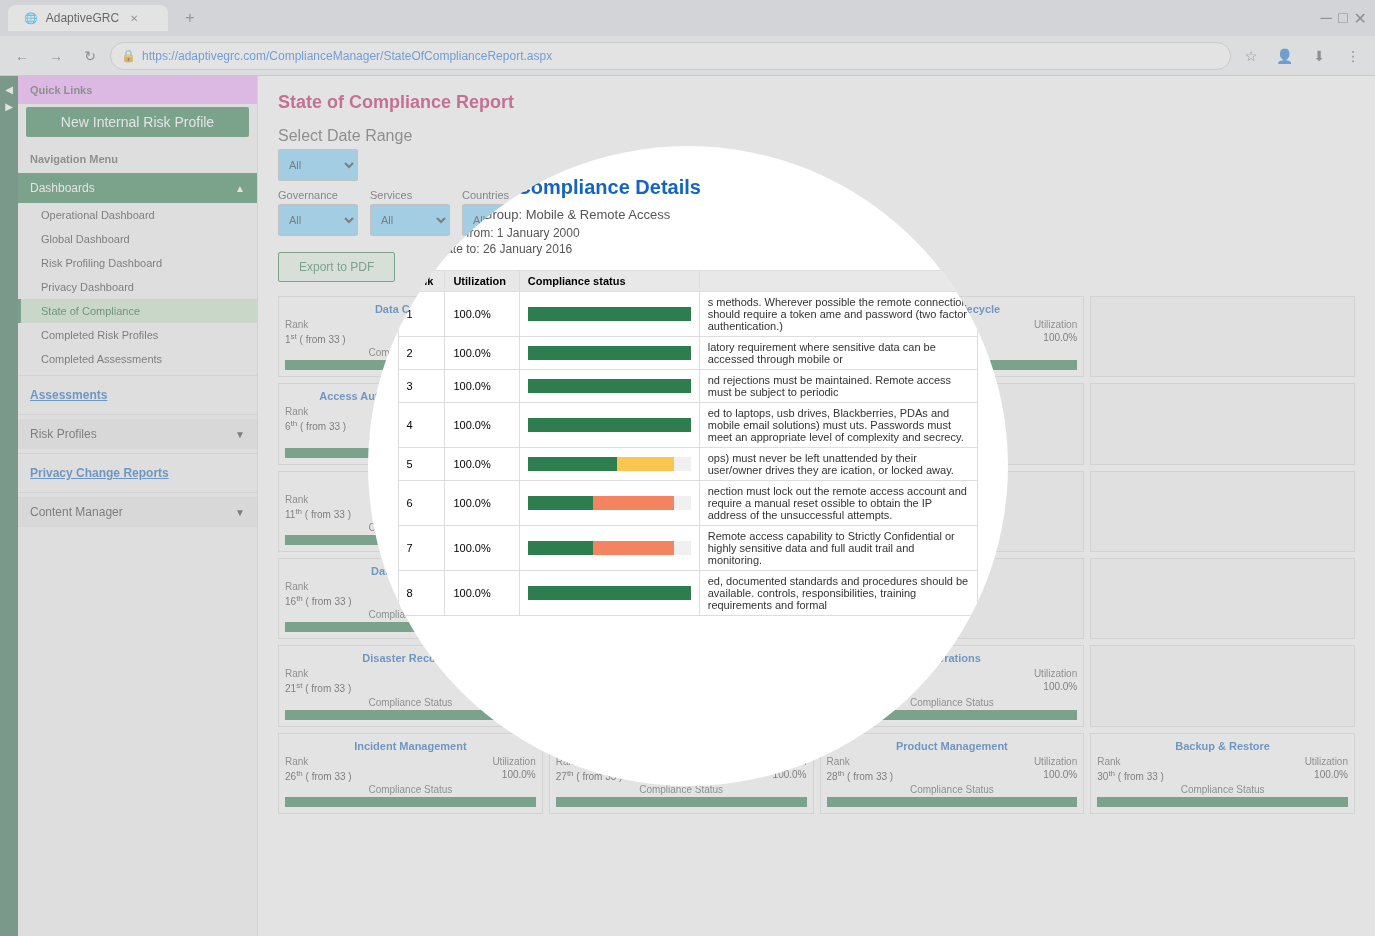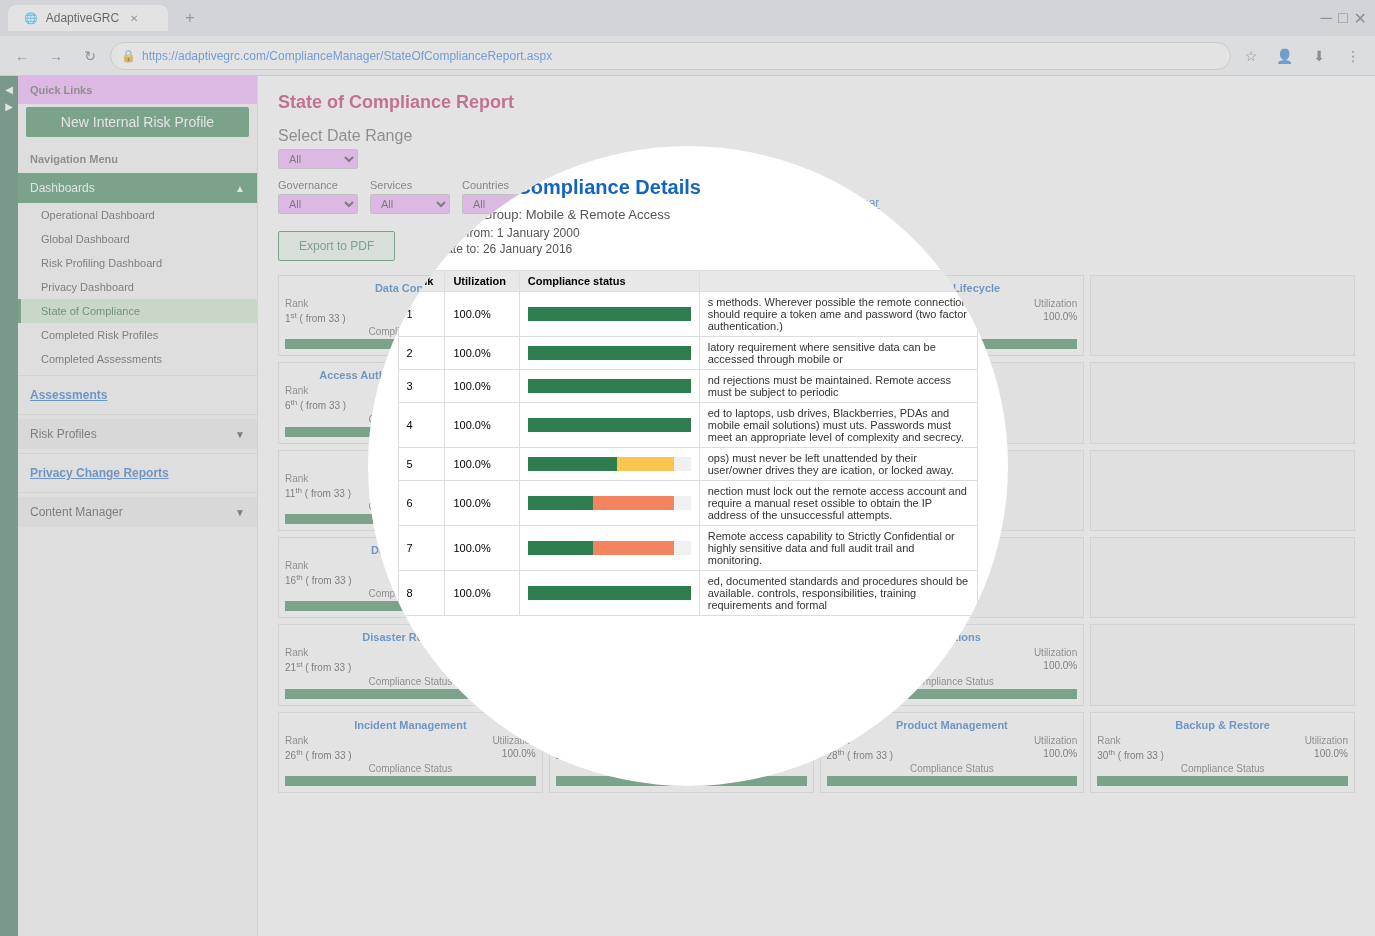--- a/index.html
+++ b/index.html
@@ -45,21 +45,21 @@
     
     .main-content { flex: 1; background: #fff; overflow-y: auto; padding: 16px 20px; }
     
     .page-title { font-size: 18px; color: #be185d; font-weight: bold; margin-bottom: 14px; }
     
     .filter-section { margin-bottom: 16px; }
     .filter-label { font-size: 16px; color: #555; margin-bottom: 4px; }
     .filter-row { display: flex; align-items: center; gap: 12px; flex-wrap: wrap; margin-bottom: 8px; }
     .filter-group { display: flex; flex-direction: column; gap: 3px; }
     .filter-group label { font-size: 11px; color: #444; }
-    .filter-select { height: 20px; border: 1px solid #bbb; border-radius: 2px; font-size: 11px; padding: 0 6px; background: #f0abfc; color: #333; min-width: 80px; }
+    .filter-select { height: 32px; border: 1px solid #bbb; border-radius: 2px; font-size: 11px; padding: 0 6px; background: #7dd3fc; color: #333; min-width: 80px; }
     .filter-select-wide { min-width: 120px; }
     
     .filter-buttons { display: flex; gap: 8px; align-items: center; }
     .btn-filter { padding: 4px 14px; background: #fff; border: 1px solid #1565c0; color: #1565c0; font-size: 12px; cursor: pointer; border-radius: 2px; }
     .btn-clear { padding: 4px 8px; background: transparent; border: none; color: #1565c0; font-size: 12px; cursor: pointer; text-decoration: underline; }
     
     .btn-export { padding: 7px 20px; background: #e8f5e9; border: 1px solid #2e7d4f; color: #2e7d4f; font-size: 12px; cursor: pointer; border-radius: 2px; margin-bottom: 14px; }
     
     
     .compliance-grid { display: grid; grid-template-columns: repeat(4, 1fr); gap: 6px; }

